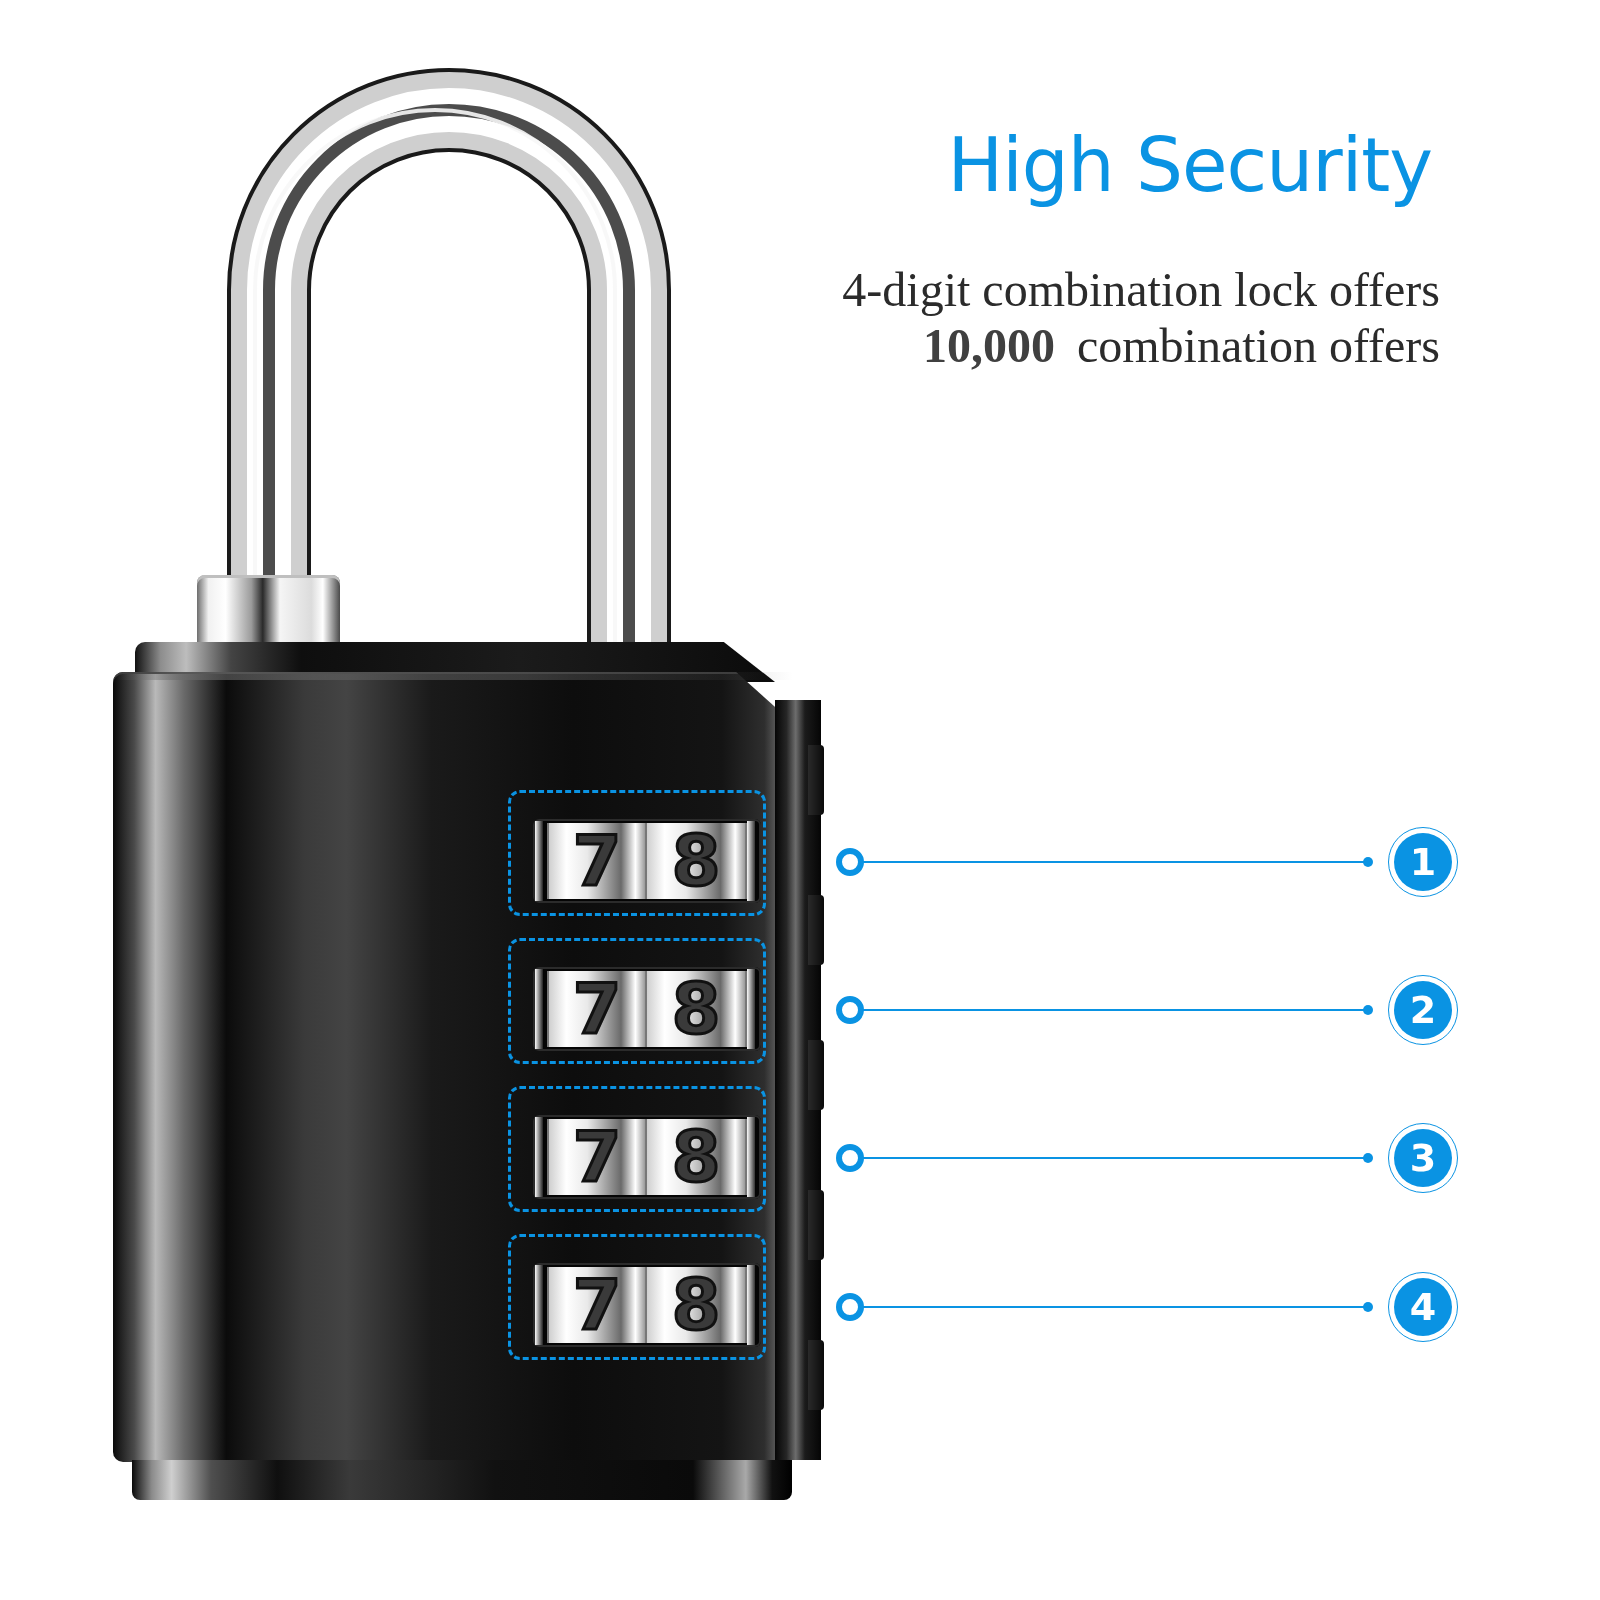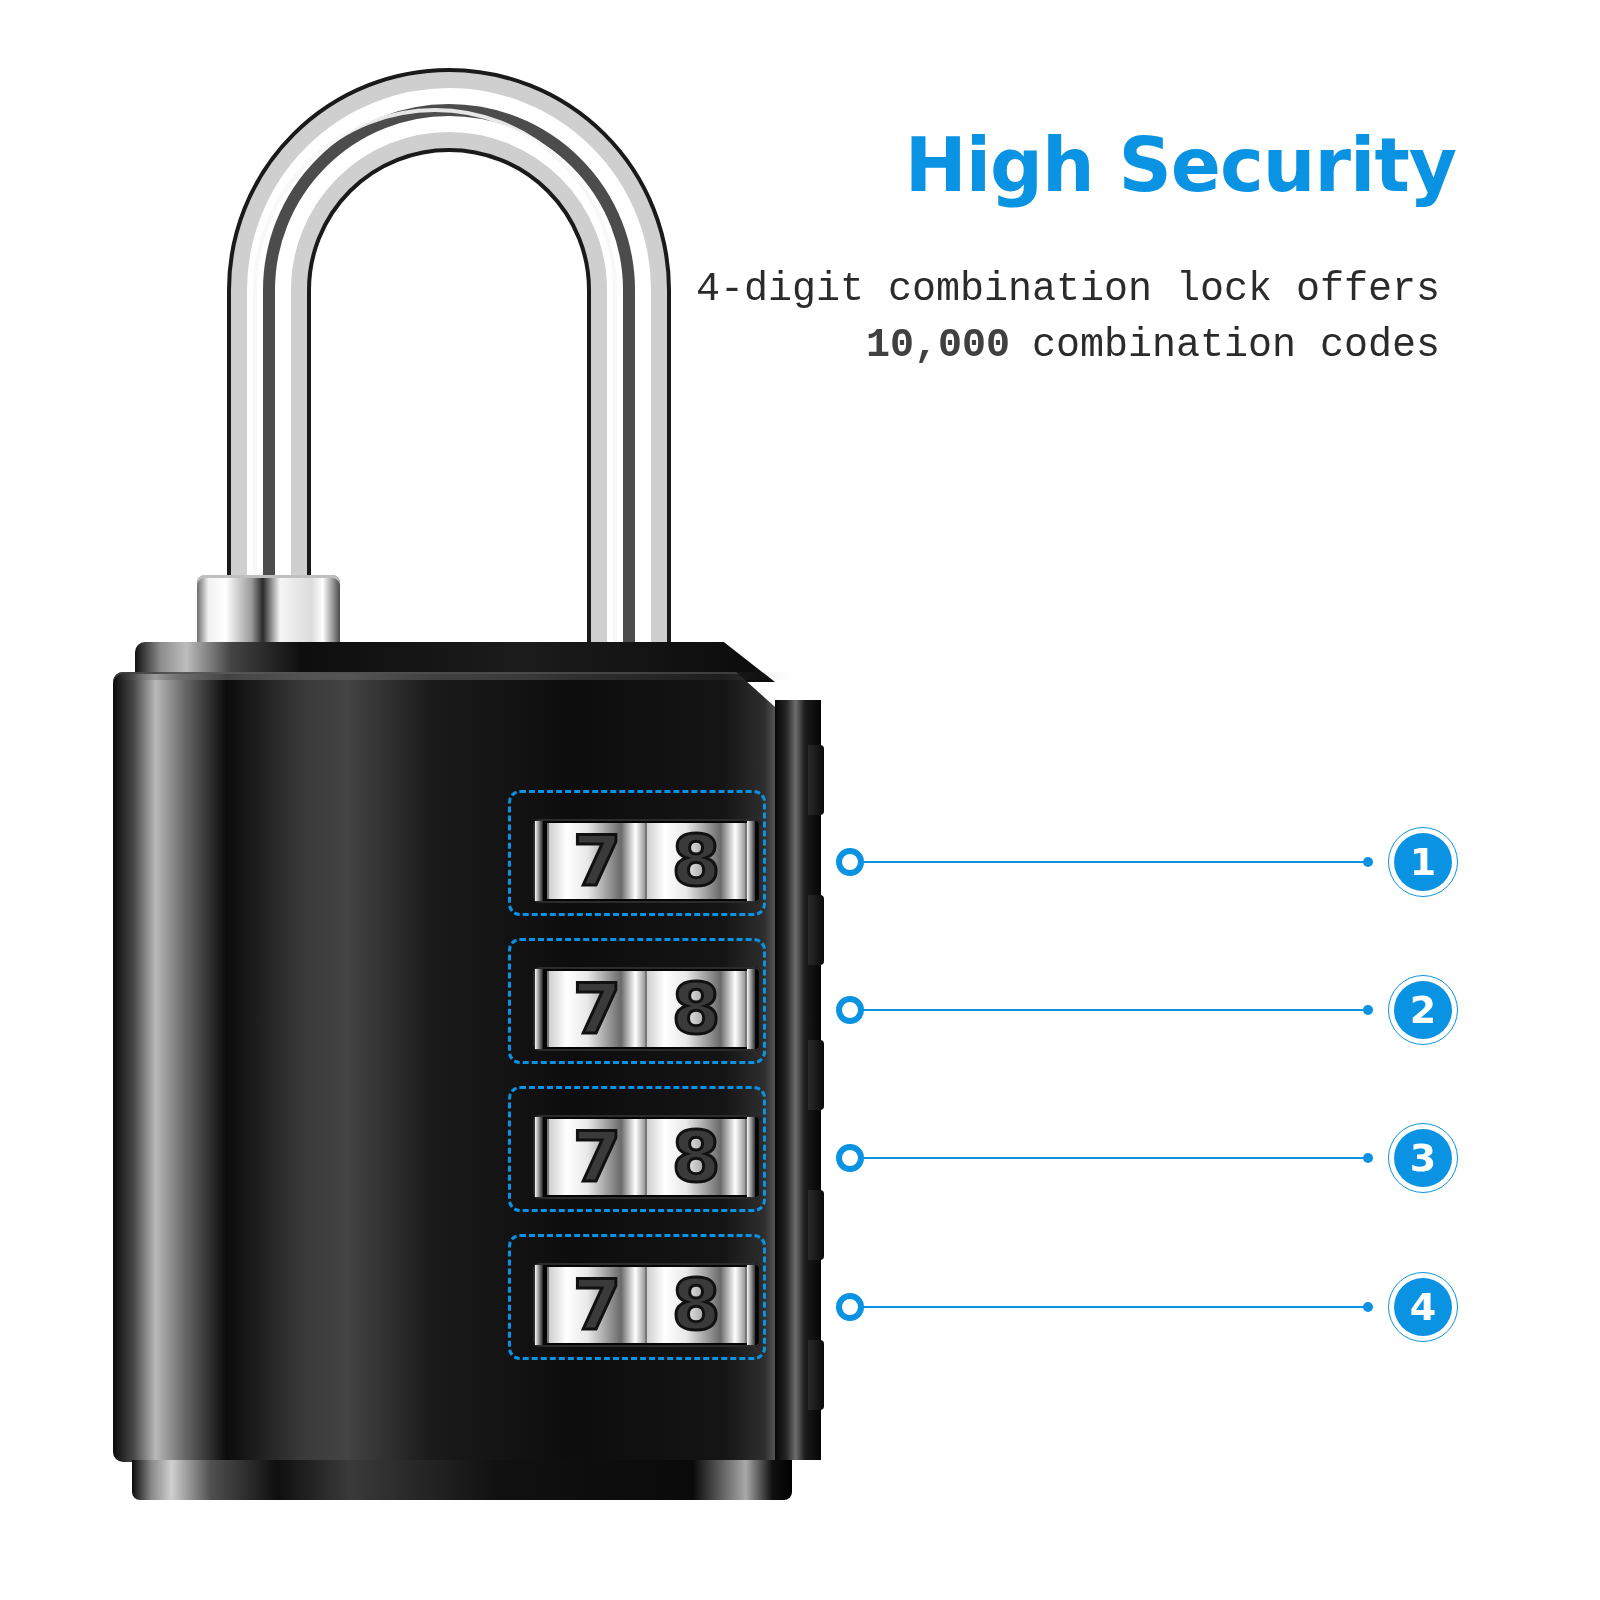--- a/index.html
+++ b/index.html
@@ -5,29 +5,29 @@
   html, body { margin: 0; padding: 0; }
   body {
     width: 1600px; height: 1600px; background: #ffffff;
     position: relative; overflow: hidden;
     font-family: "Liberation Sans", "DejaVu Sans", sans-serif;
   }
   .abs { position: absolute; }
 
   
   .title {
-    right: 144px; top: 128px;
+    right: 168px; top: 128px;
     font-family: "DejaVu Sans", sans-serif;
-    font-weight: bold; font-size: 74px; letter-spacing: -1px;
+    font-weight: normal; font-size: 74px; letter-spacing: -1px;
     color: #0a93e3; white-space: nowrap; line-height: 1;
   }
   .subtitle {
     right: 160px; top: 262px; text-align: right;
-    font-family: Liberation Mono, monospace;
-    font-size: 40px; color: #2b2b2b; line-height: 56px; white-space: nowrap;
+    font-family: Liberation Serif, serif;
+    font-size: 48px; color: #2b2b2b; line-height: 56px; white-space: nowrap;
     font-weight: 300;
   }
   .subtitle .hl { color: #404040; font-weight: bold; margin-right: 22px; }
 
   
   .shackle { left: 0; top: 0; width: 1600px; height: 1600px; pointer-events: none; }
 
   
   .collar {
     left: 197px; top: 575px; width: 143px; height: 70px;
@@ -114,21 +114,21 @@
     color: #fff; font-family: "DejaVu Sans", sans-serif; font-weight: bold;
     font-size: 38px; display: flex; align-items: center; justify-content: center;
   }
 </style>
 </head>
 <body>
 
 <div class="abs title">High Security</div>
 <div class="abs subtitle">
   <div>4-digit combination lock offers</div>
-  <div><span class="hl">10,000</span><span>combination codes</span></div>
+  <div><span class="hl">10,000</span><span>combination offers</span></div>
 </div>
 
 <svg class="abs shackle" viewBox="0 0 1600 1600" xmlns="http://www.w3.org/2000/svg">
   <defs>
     <linearGradient id="steel" x1="0" y1="0" x2="1" y2="0">
       <stop offset="0" stop-color="#3a3a3a"></stop>
       <stop offset="0.12" stop-color="#f2f2f2"></stop>
       <stop offset="0.3" stop-color="#ffffff"></stop>
       <stop offset="0.45" stop-color="#1e1e1e"></stop>
       <stop offset="0.6" stop-color="#d9d9d9"></stop>

